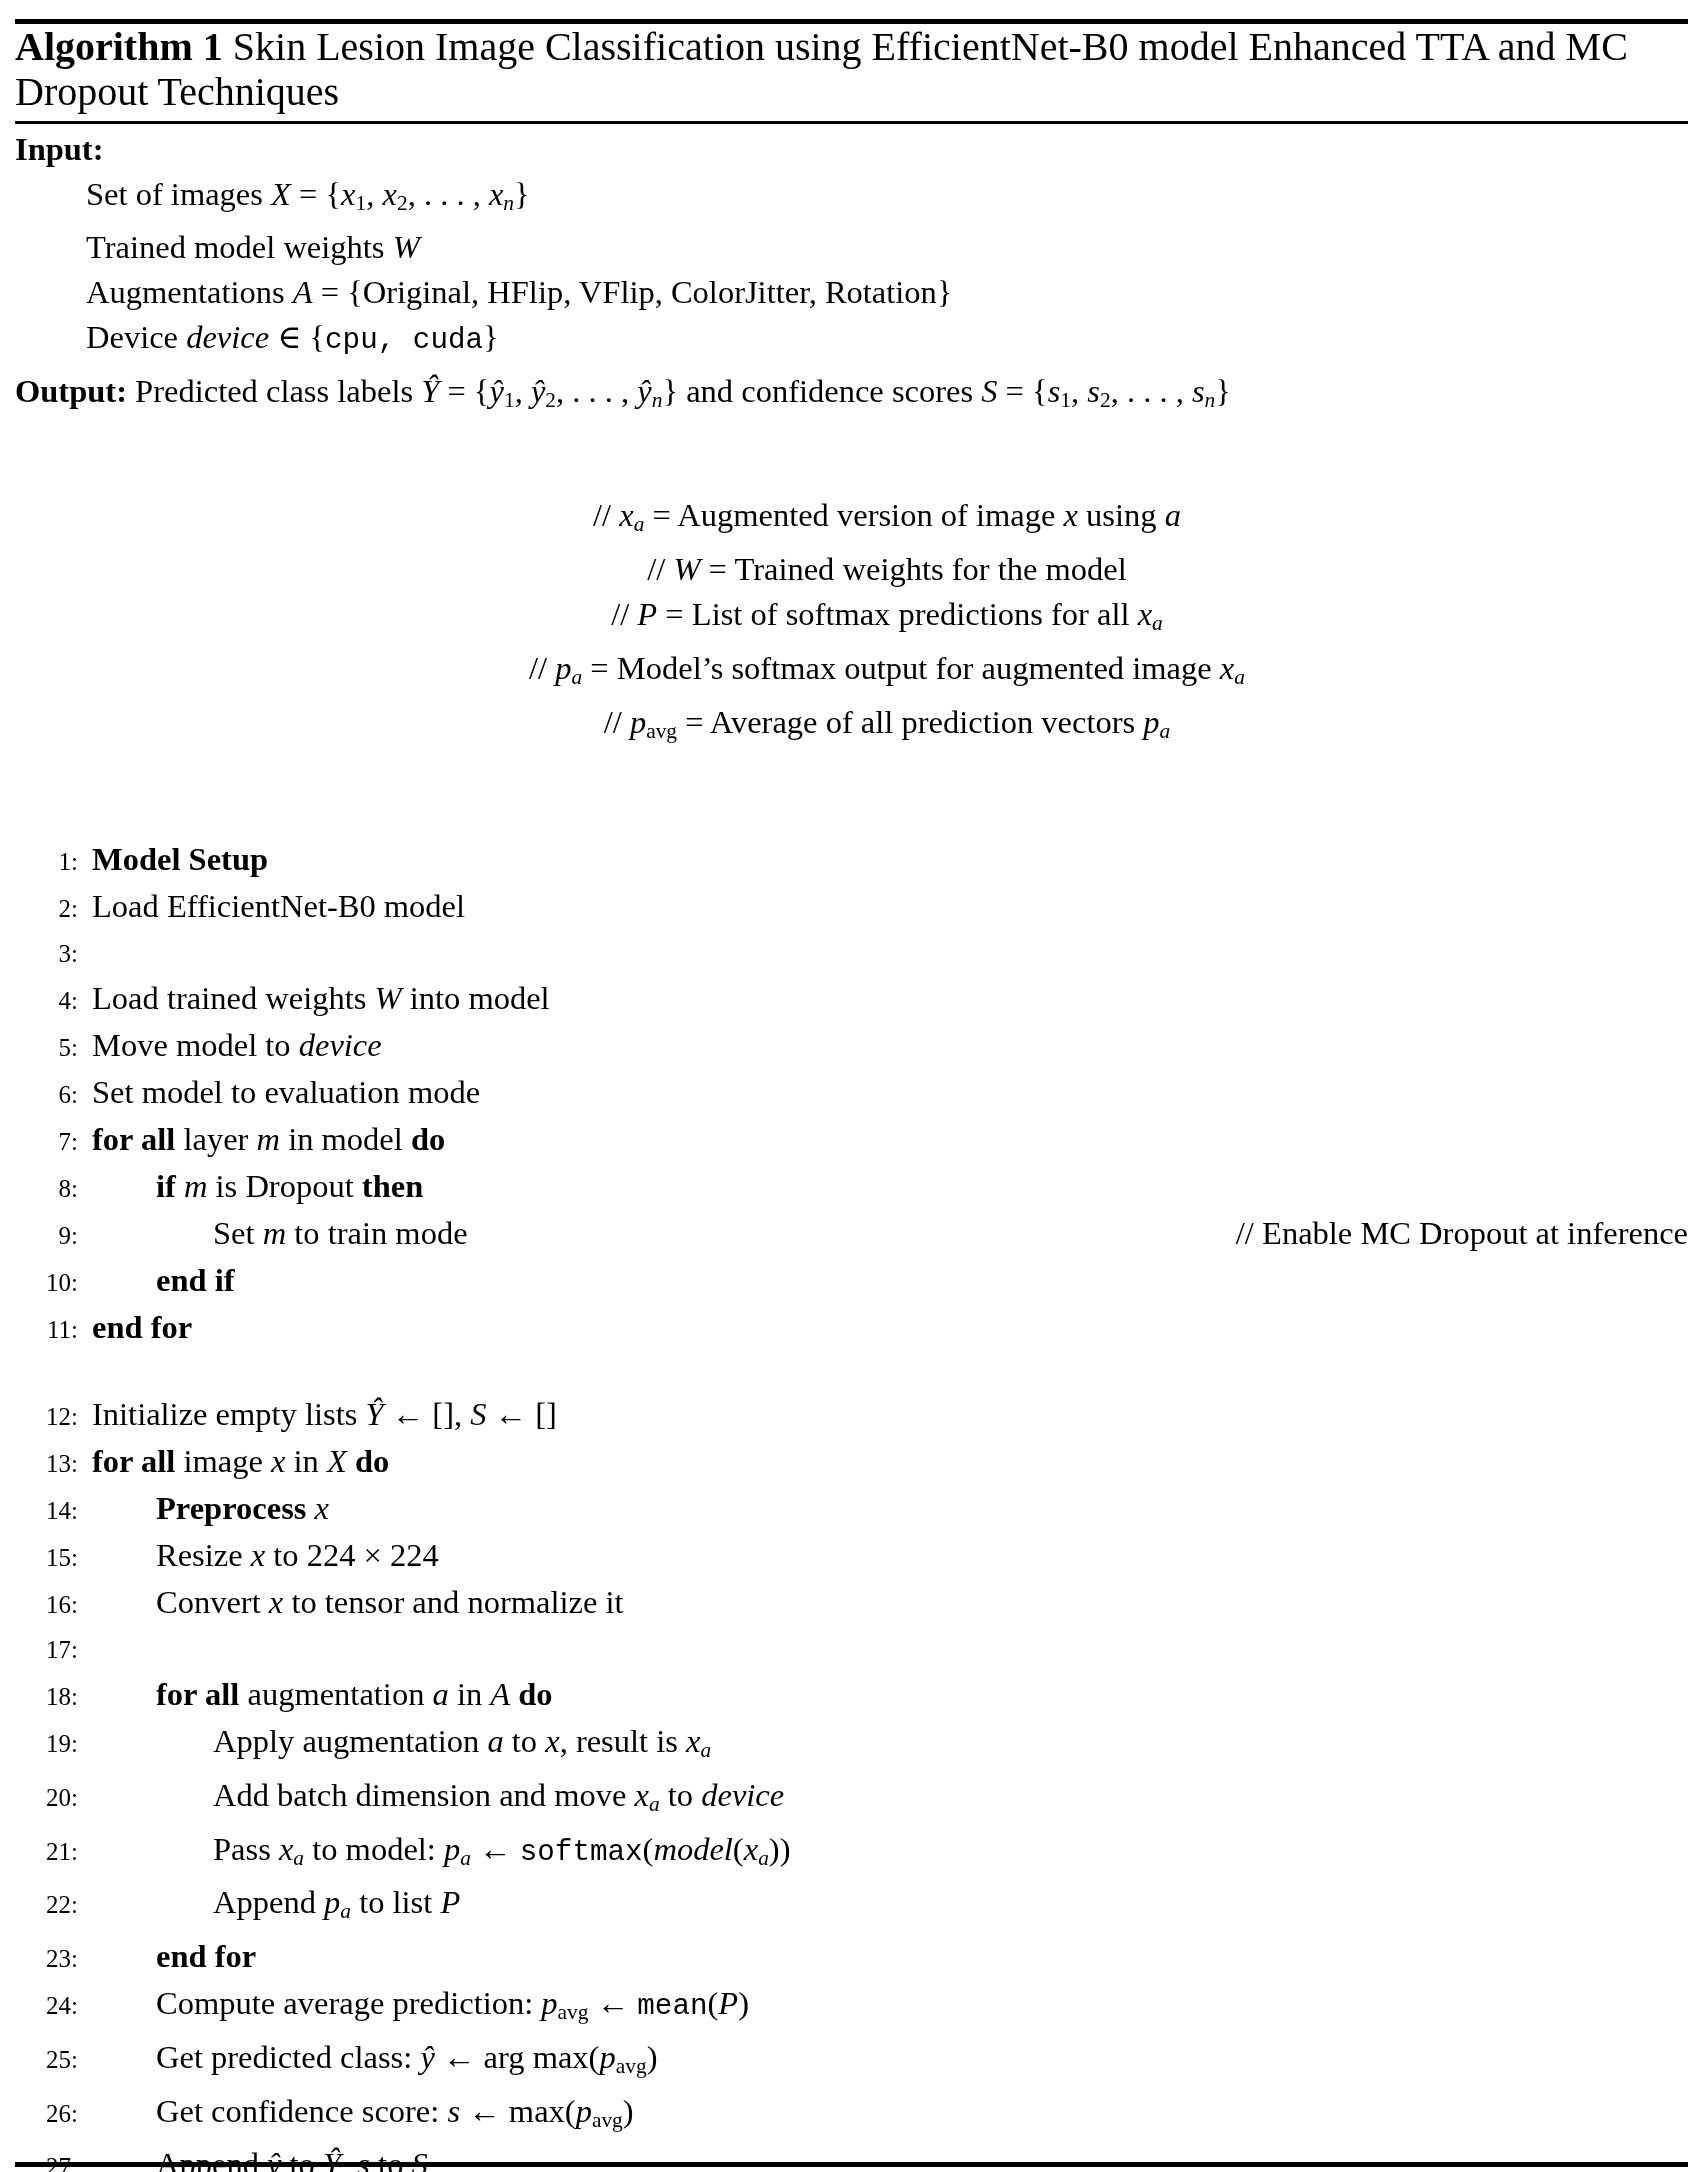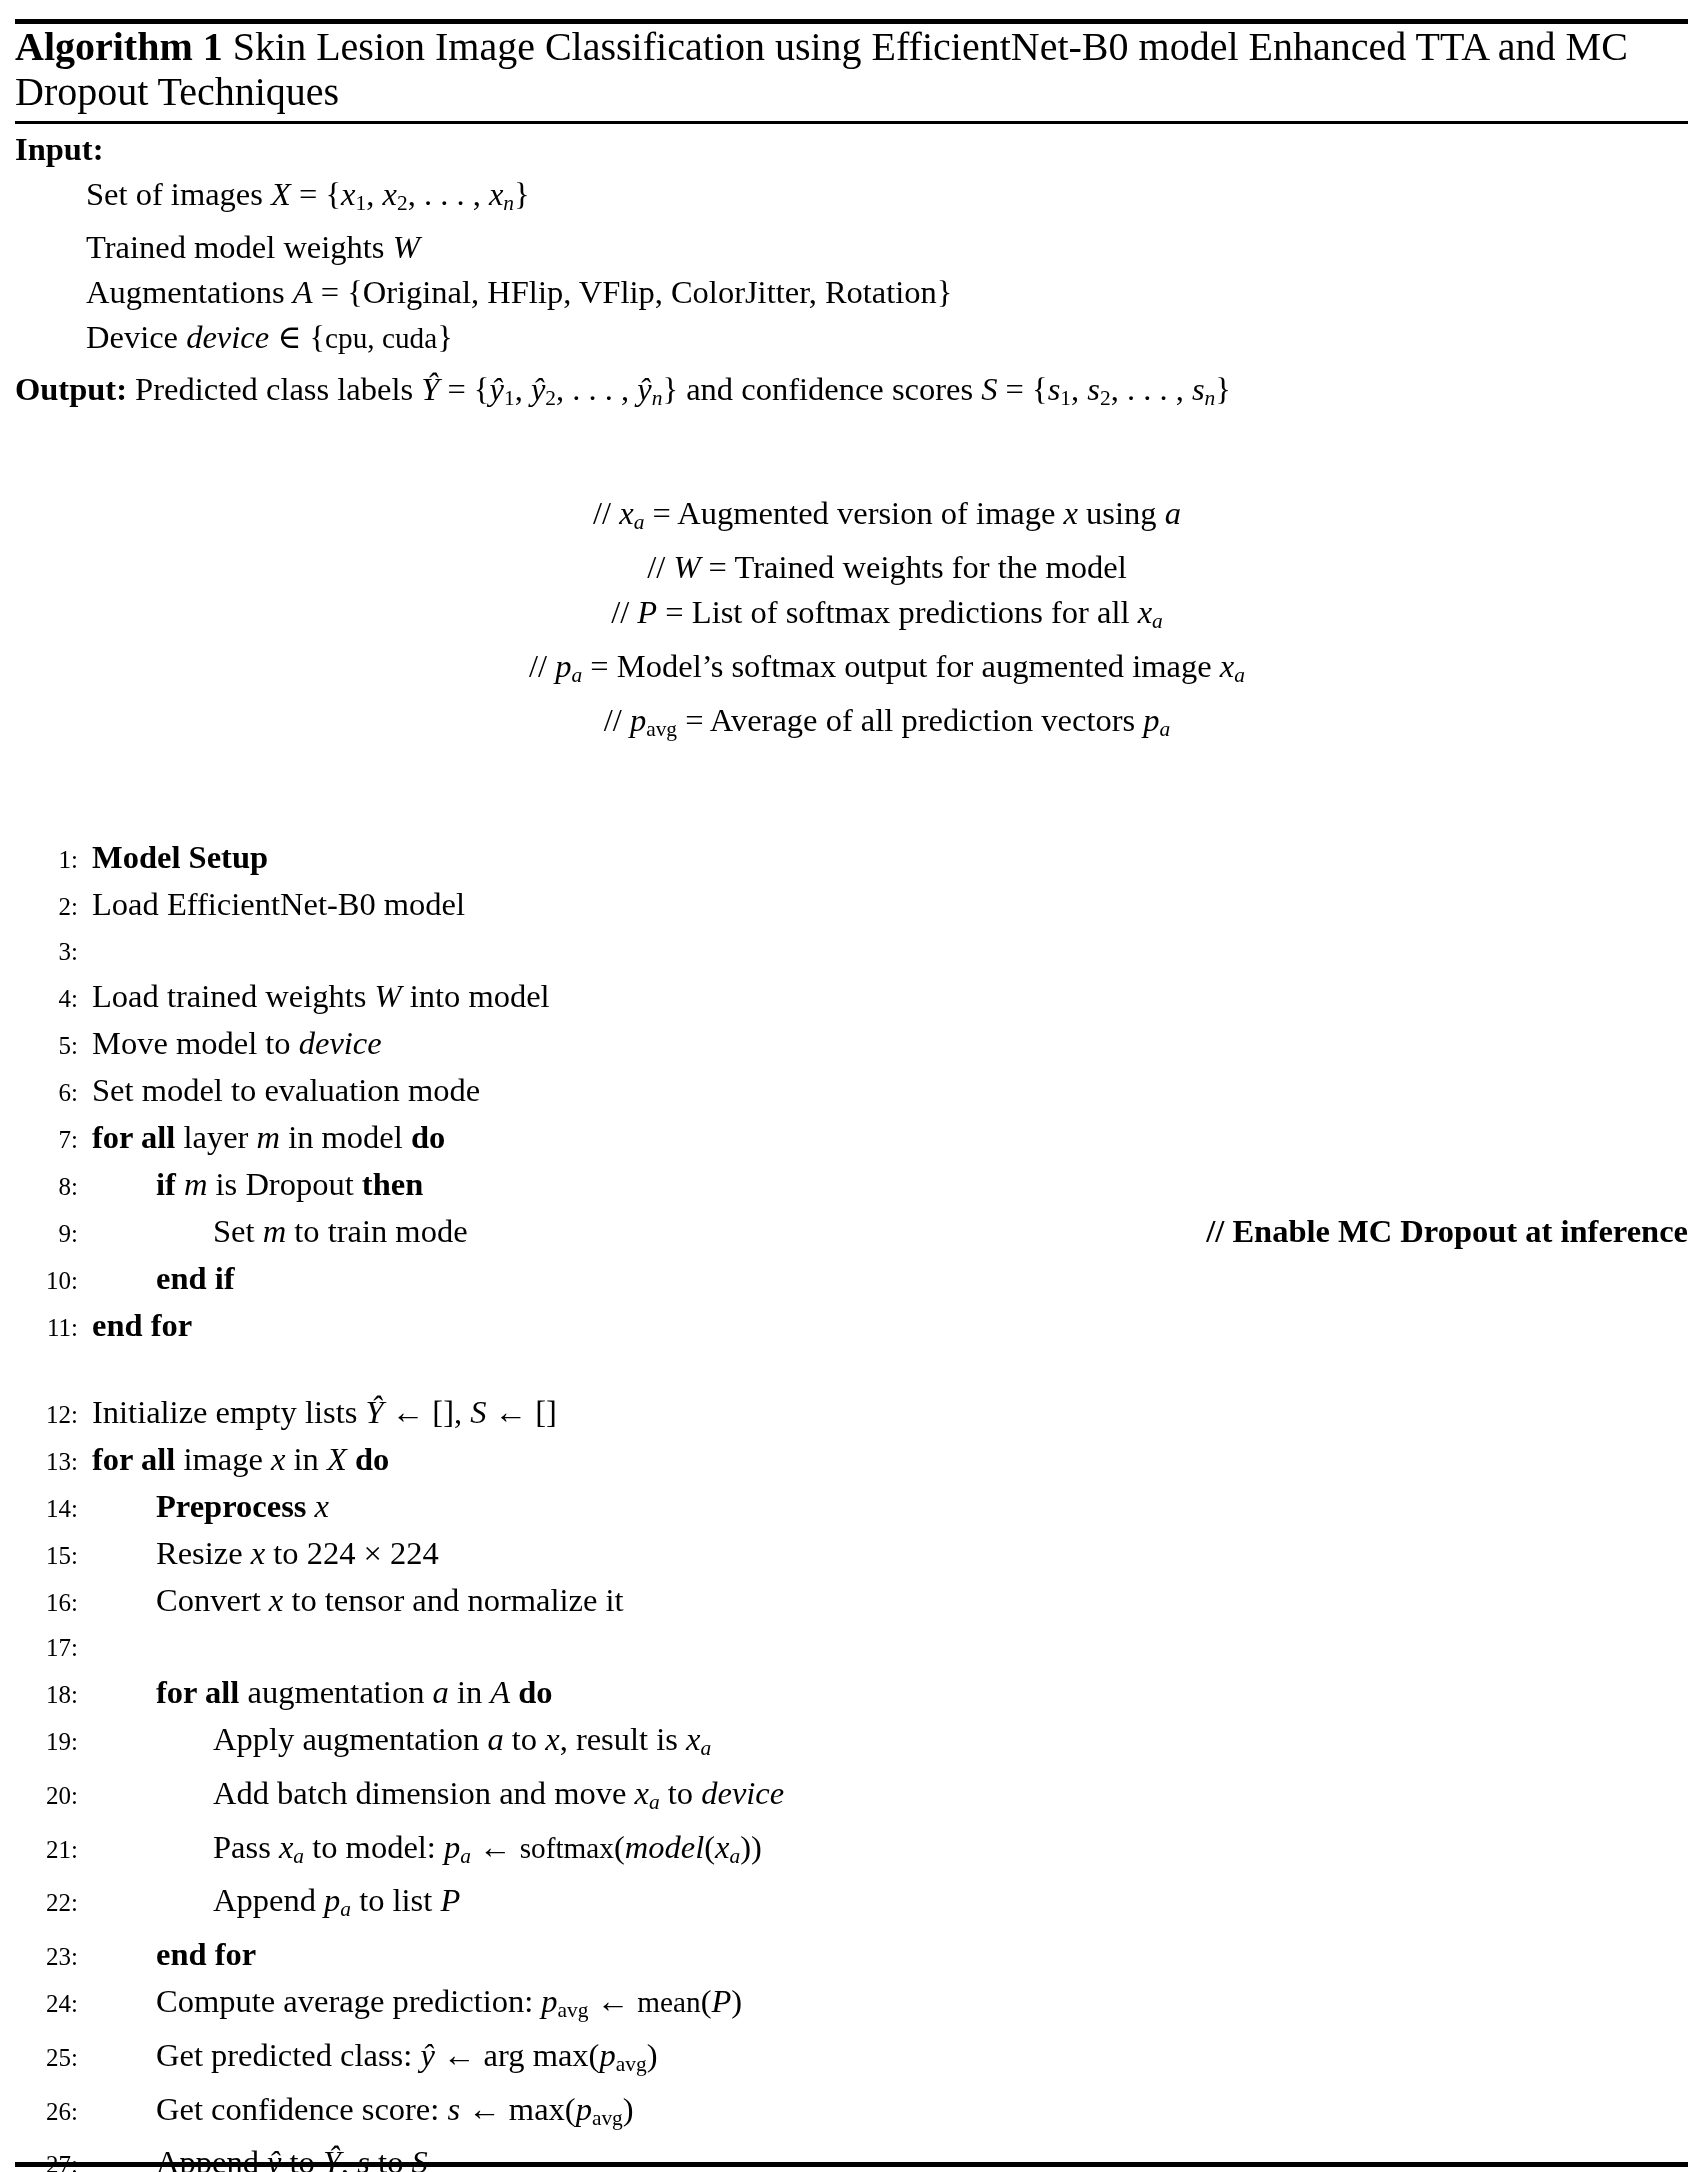--- a/index.html
+++ b/index.html
@@ -18,21 +18,21 @@
   }
   .rule { background: #000000; height: 3.6px; }
   .rule.thick { height: 4.5px; }
   #top-rule { margin-top: 19px; }
   #title-rule { margin-top: 7.2px; }
   #bottom-rule { position: absolute; left: 15px; right: 15px; bottom: 5.4px; }
 
   .title-line { font-size: 40px; line-height: 45px; white-space: nowrap; overflow: hidden; }
   .f-bf, .bf { font-weight: bold; }
   .f-it { font-style: italic; }
-  .f-tt { font-family: Liberation Serif, serif; font-size: 0.9em; }
+  .f-tt { font-family: Liberation Mono, monospace; font-size: 0.9em; }
   .f-sub { font-size: 0.66em; vertical-align: -0.22em; }
   .f-rm { }
 
   #input-heading { margin-top: 2.3px; }
   .hang-line { padding-left: 71px; }
   #output-row { margin-top: 5.4px; }
   #comments-block { margin-top: 71px; }
   .comment-line { padding-left: 71px; text-align: center; }
   #algo-lines { margin-top: 84px; }
 
@@ -41,21 +41,21 @@
   .lnum {
     flex: none;
     width: 63px;
     text-align: right;
     font-size: 25px;
   }
   .lcontent { white-space: nowrap; }
   .indent-0 { margin-left: 14px; }
   .indent-1 { margin-left: 78px; }
   .indent-2 { margin-left: 135px; }
-  .lcomment { margin-left: auto; padding-left: 27px; white-space: nowrap; font-weight: bold; }
+  .lcomment { margin-left: auto; padding-left: 27px; white-space: nowrap; }
 </style>
 </head>
 <body>
 
 <div class="page">
   <div class="rule thick" id="top-rule"></div>
 
   <div class="title-line"><span class="bf">Algorithm 1</span><span> Skin Lesion Image Classification using EfficientNet-B0 model Enhanced TTA and MC</span></div>
   <div class="title-line">Dropout Techniques</div>
 

